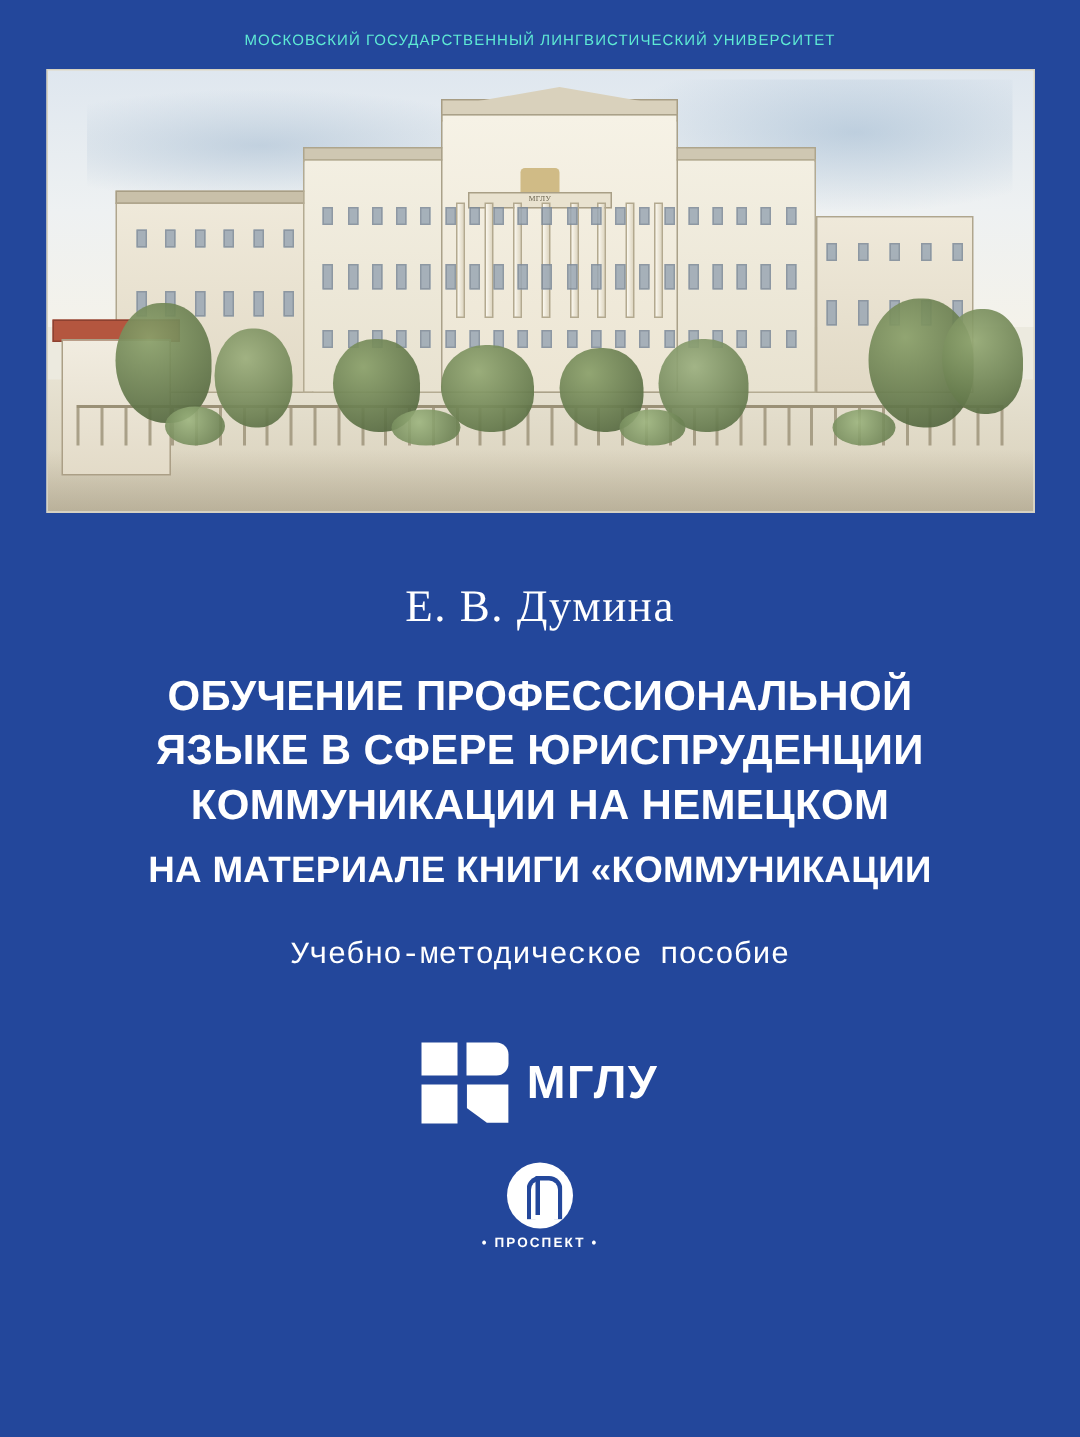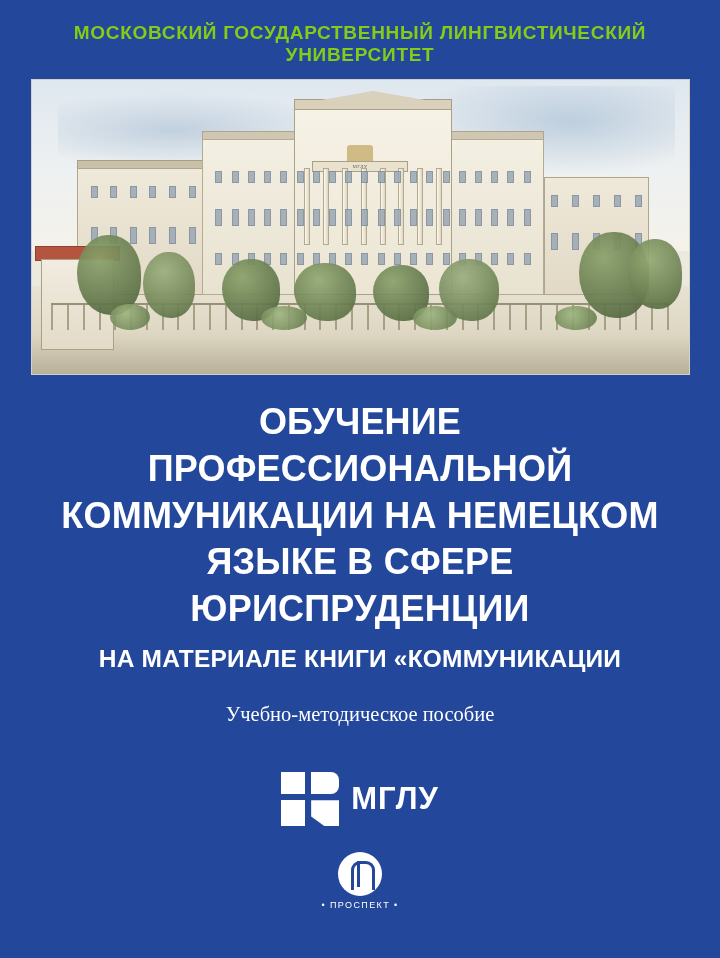--- a/index.html
+++ b/index.html
@@ -15,23 +15,23 @@
     width: 720px;
     height: 958px;
     background: #23479b;
     display: flex;
     flex-direction: column;
     align-items: center;
   }
   
   .university-name {
     margin-top: 22px;
-    color: #84cc16;
-    font-size: 19px;
-    font-weight: bold;
+    color: #5eead4;
+    font-size: 10px;
+    font-weight: normal;
     letter-spacing: 0.7px;
     text-align: center;
     width: 100%;
     text-transform: uppercase;
   }
   
   .illustration-frame {
     margin-top: 13px;
     width: 659px;
     height: 296px;
@@ -166,42 +166,42 @@
     margin-top: 46px;
     color: #ffffff;
     font-family: "Liberation Serif", serif;
     font-size: 30px;
     letter-spacing: 1px;
     text-align:center;
   }
   .title-main {
     margin-top: 24px;
     color:#ffffff;
-    font-size: 36px;
+    font-size: 28px;
     font-weight: bold;
     line-height: 1.30;
     letter-spacing: 0.2px;
     text-align:center;
     width: 620px;
   }
   .title-sub {
     margin-top: 10px;
     color:#ffffff;
     font-size: 24.5px;
     font-weight: bold;
     line-height: 1.32;
     letter-spacing: 0.2px;
     text-align:center;
     width: 620px;
   }
   .title-sub .latin { letter-spacing: .4px; }
   .kind {
     margin-top: 28px;
     color:#ffffff;
-    font-family:Liberation Serif, serif;
+    font-family:Liberation Mono, monospace;
     font-size: 20.5px;
     text-align:center;
   }
   
   .mglu-logo {
     margin-top: 46px;
     display:flex; align-items:center; gap:12px;
   }
   .mglu-mark {
     position:relative; width:58px; height:54px;
@@ -227,21 +227,21 @@
   }
   .prospekt-mark:before {
     content:""; position:absolute; left:13px; top:9px;
     width:18px; height:26px; border:3px solid #23479b; border-radius:9px 9px 0 0;
     border-bottom:none;
   }
   .prospekt-mark:after {
     content:""; position:absolute; left:19px; top:9px; width:3px; height:26px; background:#23479b;
   }
   .prospekt-text {
-    color:#ffffff; font-size:9px; letter-spacing:1.4px; font-weight:normal;
+    color:#ffffff; font-size:9px; letter-spacing:1.4px; font-weight:bold;
   }
 </style>
 </head>
 <body>
 
 <div class="cover">
 
   <div class="university-name">МОСКОВСКИЙ ГОСУДАРСТВЕННЫЙ ЛИНГВИСТИЧЕСКИЙ УНИВЕРСИТЕТ</div>
 
   <div class="illustration-frame">
@@ -424,25 +424,26 @@
     <div class="tree t5"></div>
     <div class="tree t6"></div>
     <div class="tree t7"></div>
     <div class="tree t8"></div>
     <div class="bush" style="left:12%; width:40px; height:26px;"></div>
     <div class="bush" style="left:35%; width:46px; height:24px;"></div>
     <div class="bush" style="left:58%; width:44px; height:24px;"></div>
     <div class="bush" style="right:14%; width:42px; height:24px;"></div>
   </div>
 
+  <div class="author">Е. В. Думина</div>
 
   <div class="title-main">
     <div>ОБУЧЕНИЕ ПРОФЕССИОНАЛЬНОЙ</div>
+    <div>ЯЗЫКЕ В СФЕРЕ ЮРИСПРУДЕНЦИИ</div>
     <div>КОММУНИКАЦИИ НА НЕМЕЦКОМ</div>
-    <div>ЯЗЫКЕ В СФЕРЕ ЮРИСПРУДЕНЦИИ</div>
   </div>
 
   <div class="title-sub">
     <div>НА МАТЕРИАЛЕ КНИГИ «КОММУНИКАЦИИ</div>
   </div>
 
   <div class="kind">Учебно-методическое пособие</div>
 
   <div class="mglu-logo">
     <span class="mglu-mark">

